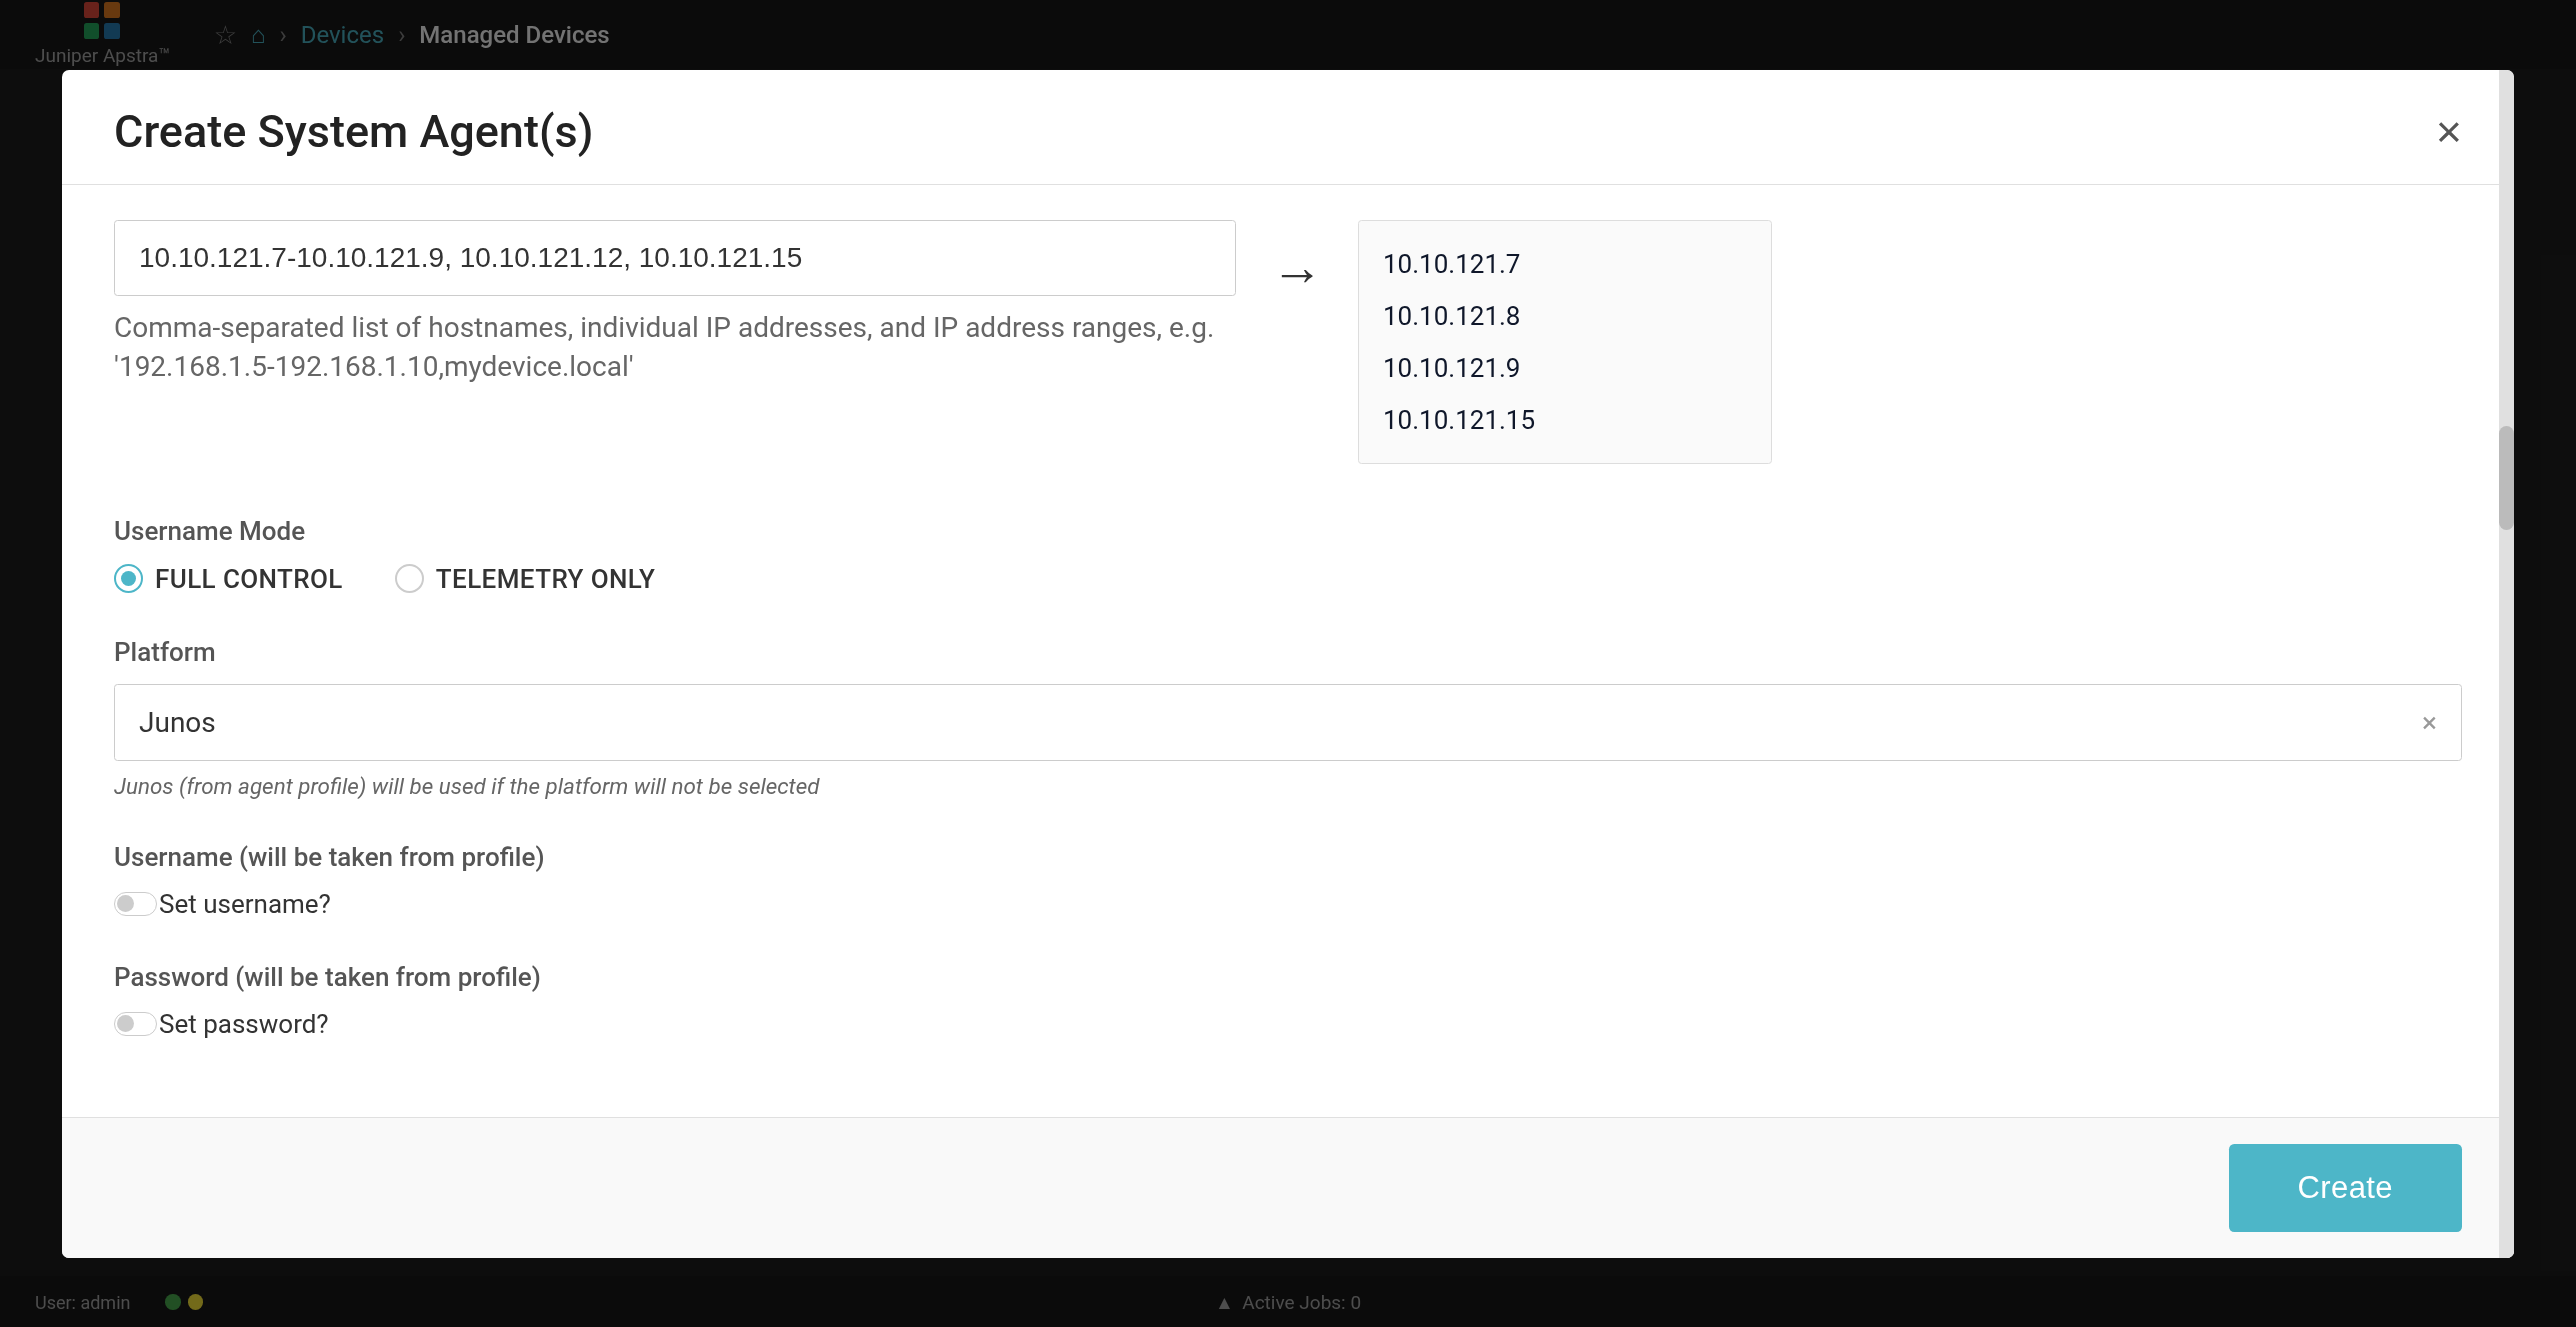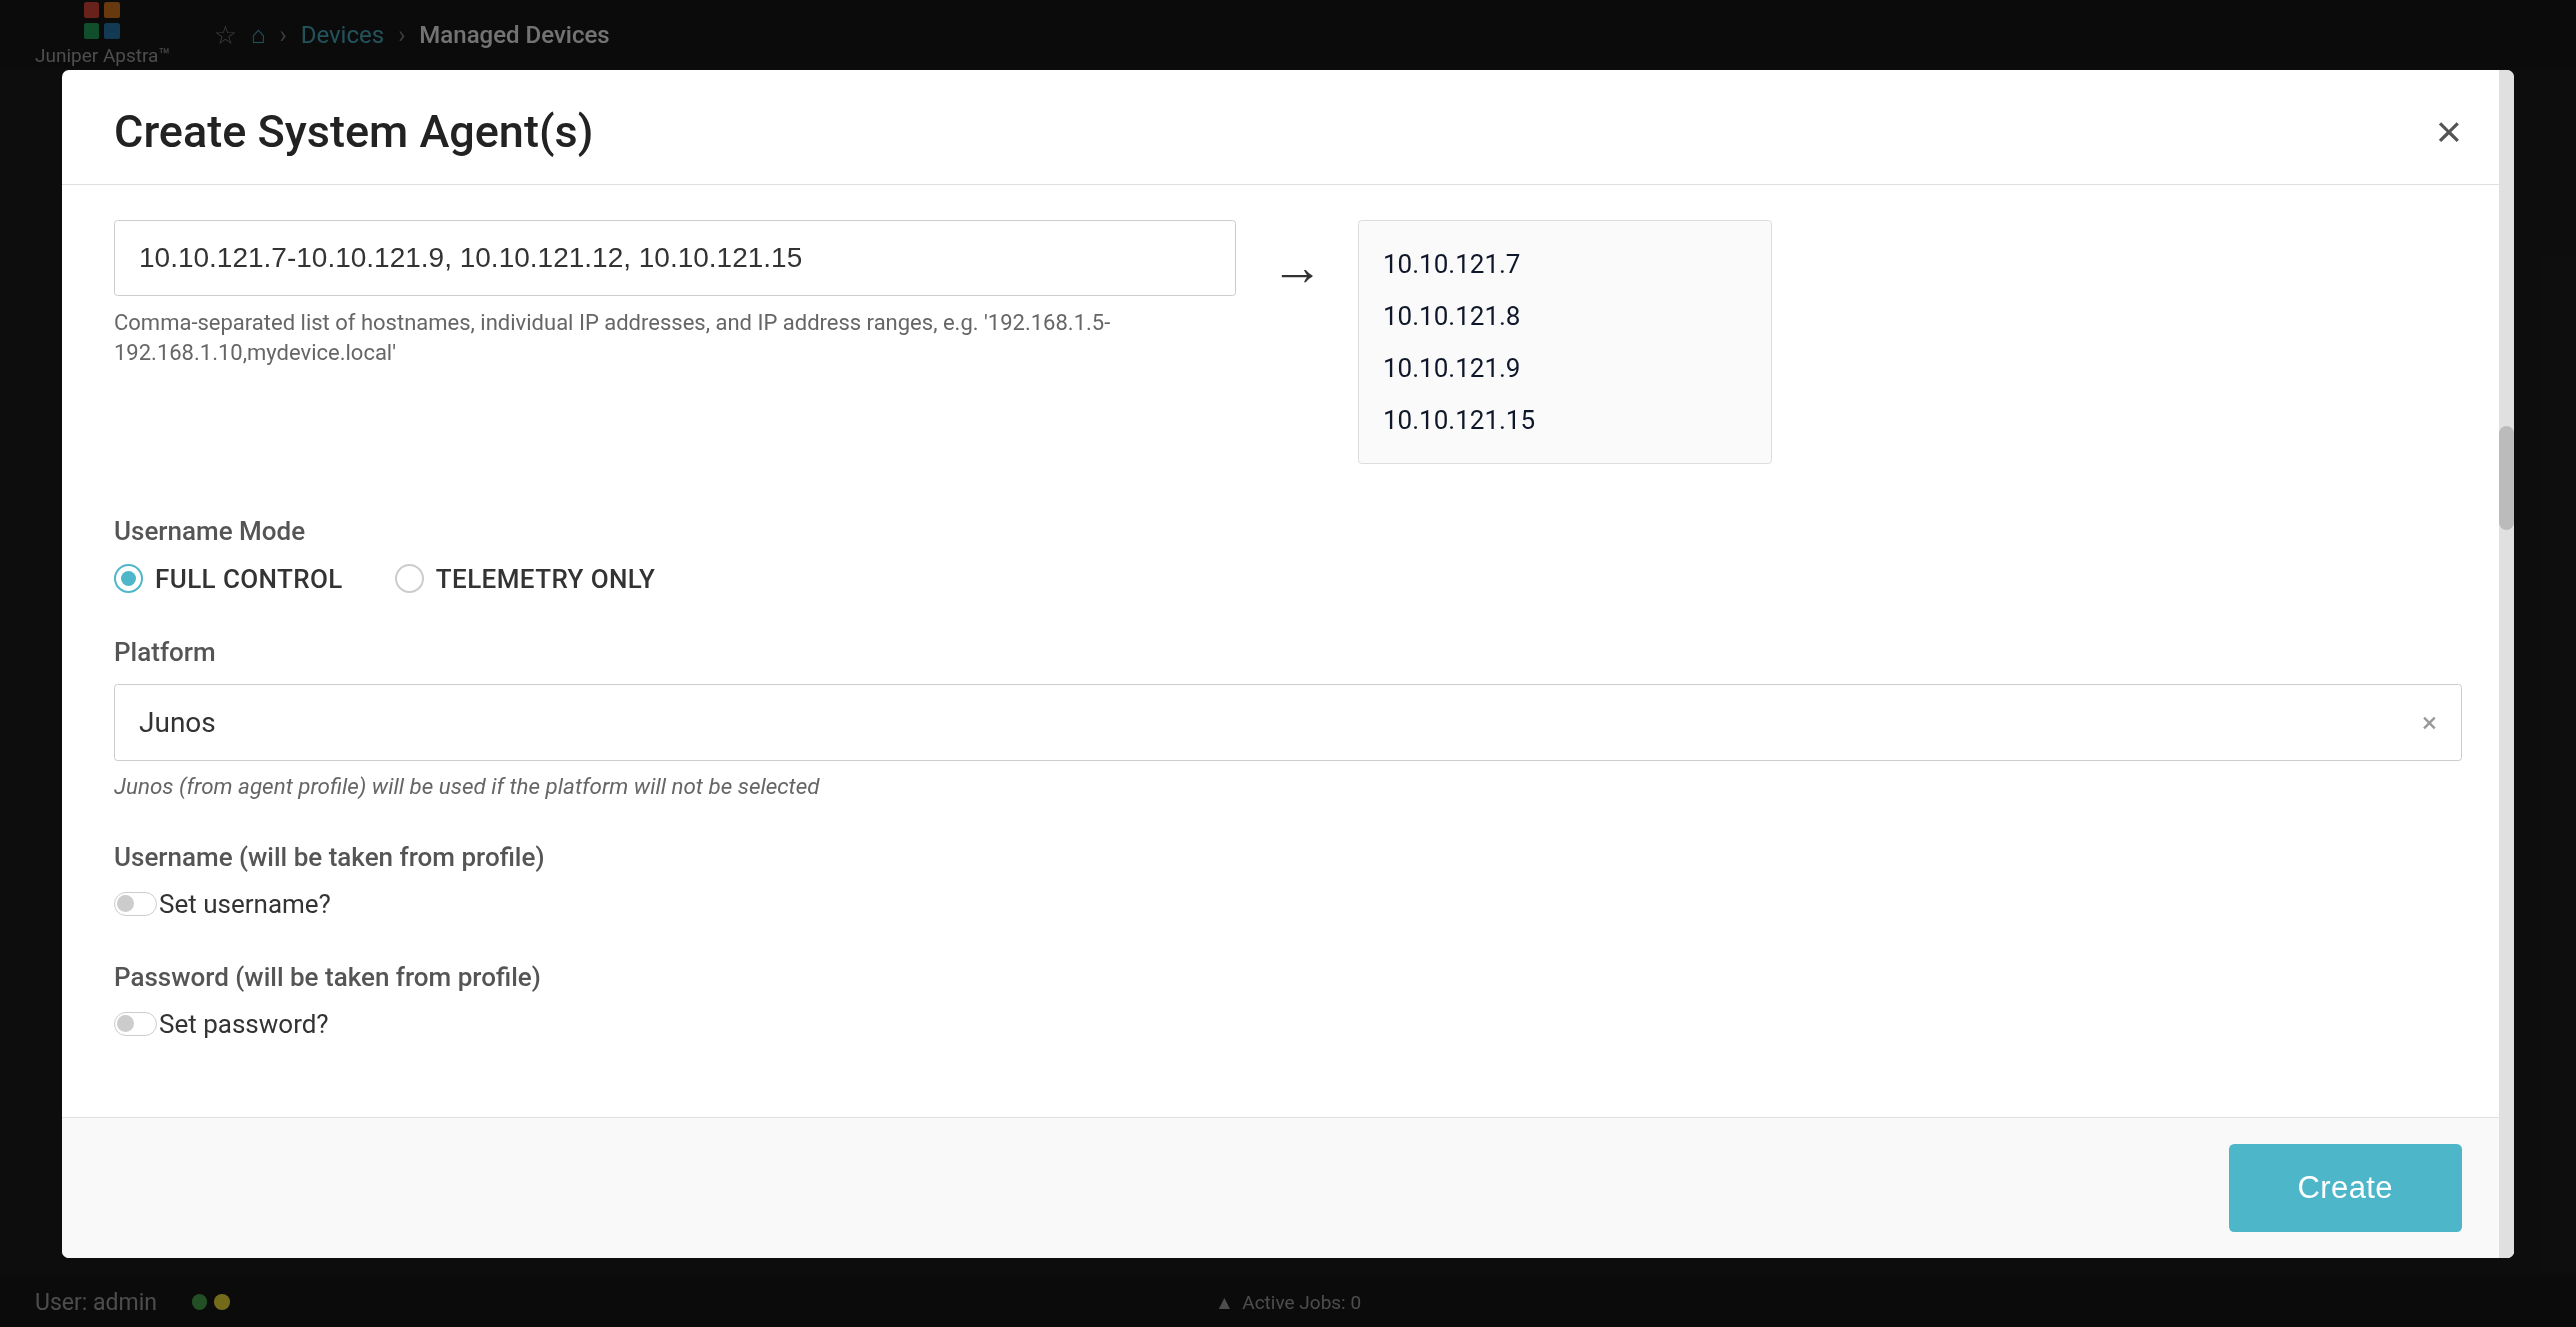--- a/index.html
+++ b/index.html
@@ -74,21 +74,21 @@
       position: absolute;
       bottom: 0; left: 0; right: 0;
       height: 52px;
       background: #1a1a1a;
       display: flex;
       align-items: center;
       padding: 0 35px;
       gap: 17.3px;
     }
 
-    .bottom-bar .user-label { color: #aaa; font-size: 23px; }
+    .bottom-bar .user-label { color: #aaa; font-size: 18px; }
 
     .active-jobs {
       position: absolute;
       bottom: 0; left: 0; right: 0;
       height: 52px;
       display: flex;
       align-items: center;
       justify-content: center;
       color: #aaa;
       font-size: 19px;
@@ -172,21 +172,21 @@
       border: 0.9px solid #ccc;
       border-radius: 3.5px;
       padding: 21px 24px;
       font-size: 28px;
       color: #333;
       outline: none;
     }
 
     .ip-hint {
       margin-top: 12px;
-      font-size: 22px;
+      font-size: 28px;
       color: #666;
       line-height: 1.4;
     }
 
     .arrow-icon {
       font-size: 52px;
       color: #333;
       margin-top: 17.3px;
       flex-shrink: 0;
     }

